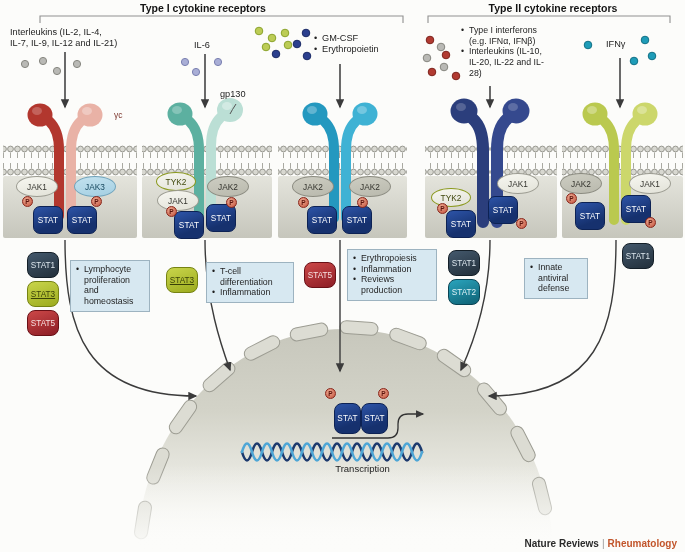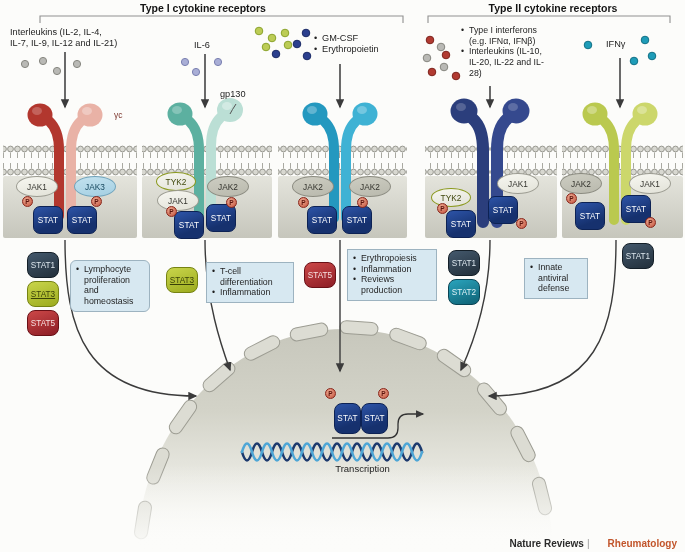--- a/index.html
+++ b/index.html
@@ -29,21 +29,21 @@
   .s3{background:linear-gradient(160deg,#c9d54b,#9cab1e);border-color:#768312;color:#394108;text-decoration:underline;}
   .s5{background:linear-gradient(160deg,#cc4848,#8c1d25);border-color:#691016;color:#f6e2e2;}
   .pbadge{position:absolute;width:11px;height:11px;border-radius:50%;box-sizing:border-box;
           background:radial-gradient(circle at 35% 30%,#eda78f,#c2543e);border:1px solid #8a261b;
           color:#5c120b;font-size:6.5px;font-weight:bold;display:flex;align-items:center;justify-content:center;}
   .ebox{position:absolute;background:#d7e8f1;border:1px solid #9db3c0;padding:3px 5px 4px 5px;
         font-size:8.8px;color:#1f1f1f;line-height:1.22;}
   .gclbl{position:absolute;font-size:8.5px;color:#7c352c;}
   .footer{position:absolute;right:8px;bottom:3px;font-size:10px;font-weight:bold;color:#2b2b2b;}
   .footer .sep{color:#999;font-weight:normal;padding:0 3px;}
-  .footer .pub{color:#c2552b;margin-left:15px;}
+  .footer .pub{color:#c2552b;}
 </style>
 </head>
 <body>
 
 <div id="fig">
 
 <svg id="art" width="685" height="552" viewBox="0 0 685 552">
   <defs>
     <pattern id="lipid" x="0" y="145" width="7" height="31" patternUnits="userSpaceOnUse">
       <circle cx="3.5" cy="4" r="2.9" fill="#d8d8d1" stroke="#8e8e86" stroke-width="0.9"></circle>
@@ -283,21 +283,21 @@
 
 <div class="fstat s1" style="left:27px;top:252px;">STAT1</div>
 <div class="fstat s3" style="left:27px;top:281px;">STAT3</div>
 <div class="fstat s5" style="left:27px;top:310px;">STAT5</div>
 <div class="fstat s3" style="left:166px;top:267px;">STAT3</div>
 <div class="fstat s5" style="left:304px;top:262px;">STAT5</div>
 <div class="fstat s1" style="left:448px;top:250px;">STAT1</div>
 <div class="fstat s2" style="left:448px;top:279px;">STAT2</div>
 <div class="fstat s1" style="left:622px;top:243px;">STAT1</div>
 
-<div class="ebox" style="left:70px;top:260px;width:68px;border-radius:6px;">
+<div class="ebox" style="left:70px;top:260px;width:68px;">
   <div class="bi">Lymphocyte proliferation and homeostasis</div>
 </div>
 <div class="ebox" style="left:206px;top:262px;width:76px;">
   <div class="bi">T-cell differentiation</div>
   <div class="bi">Inflammation</div>
 </div>
 <div class="ebox" style="left:347px;top:249px;width:78px;">
   <div class="bi">Erythropoiesis</div>
   <div class="bi">Inflammation</div>
   <div class="bi">Reviews production</div>

